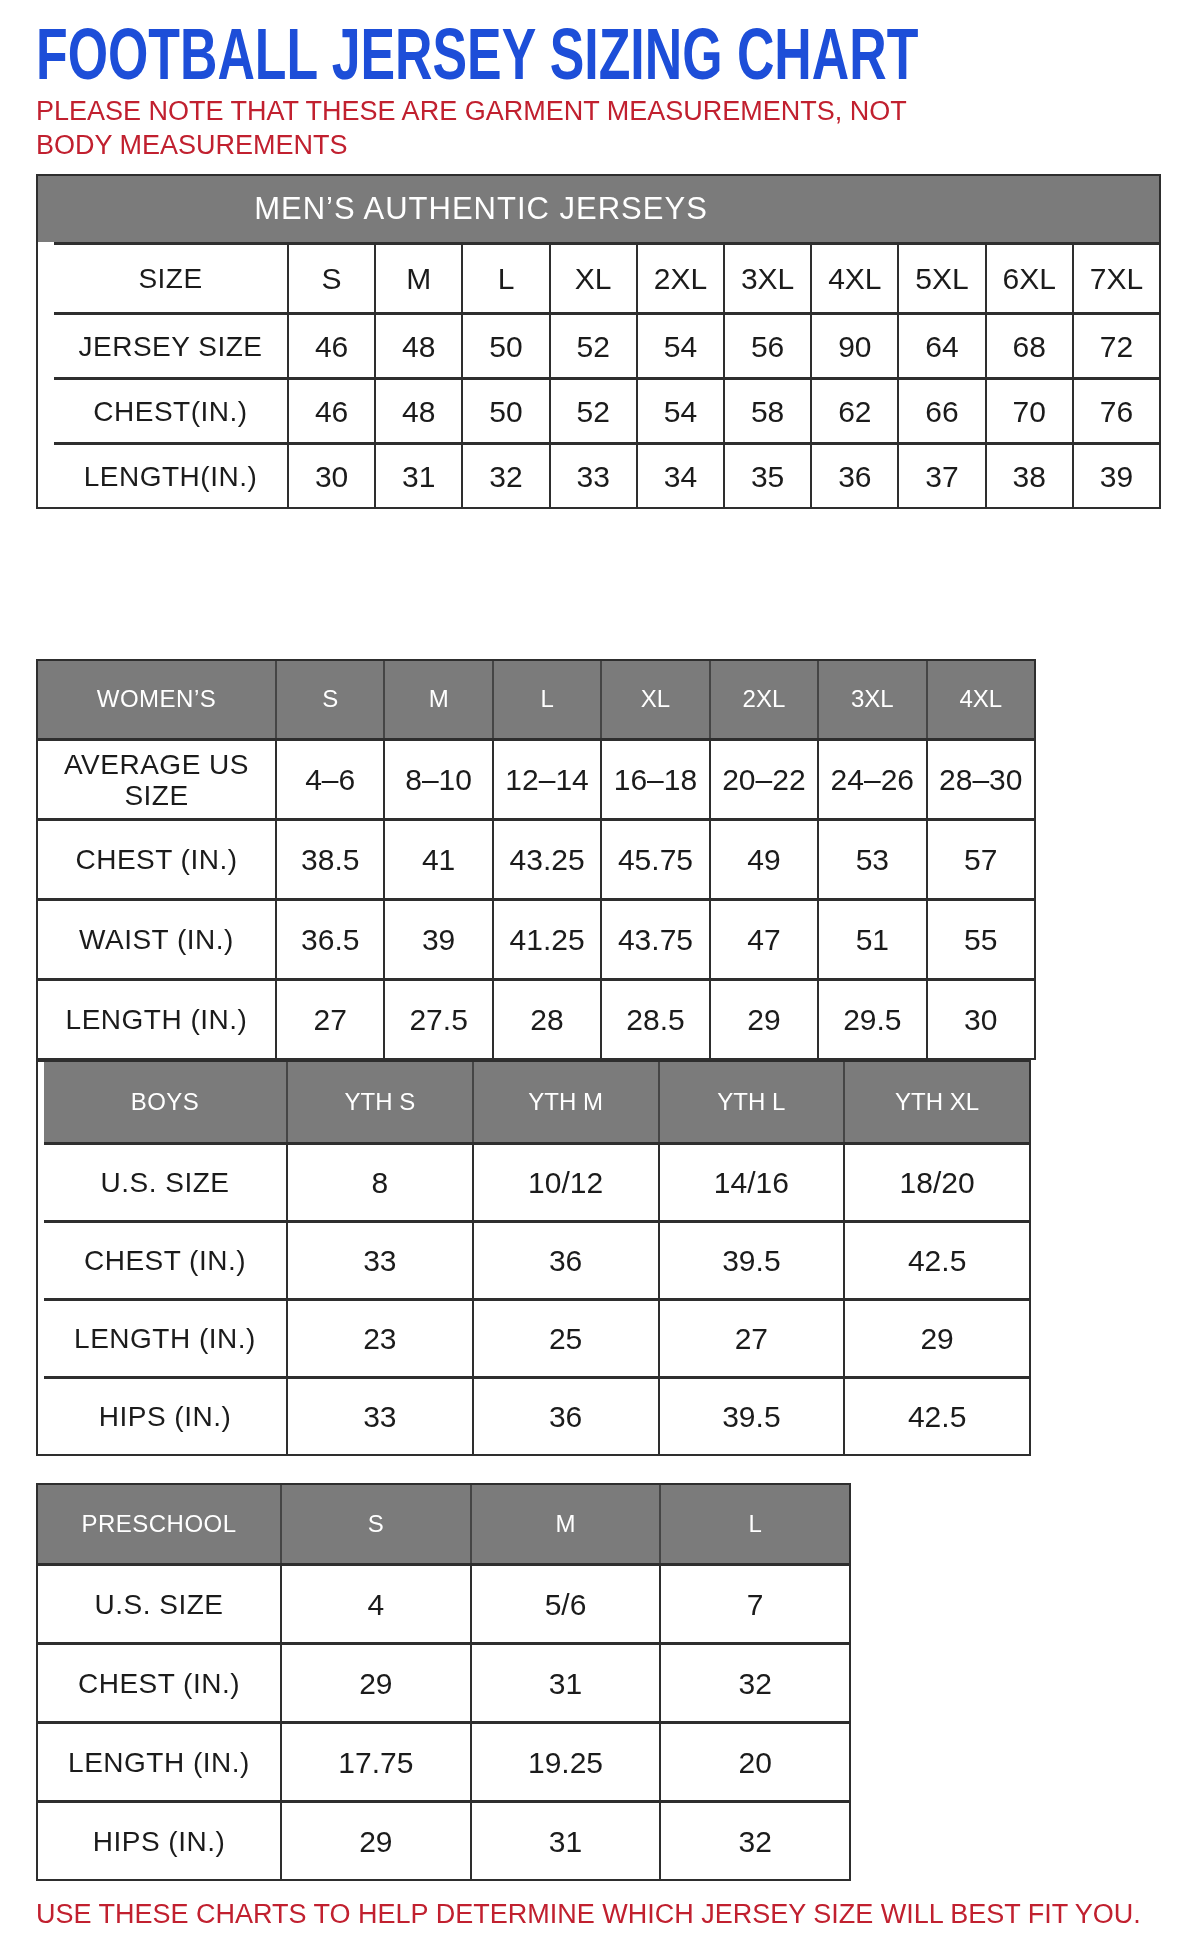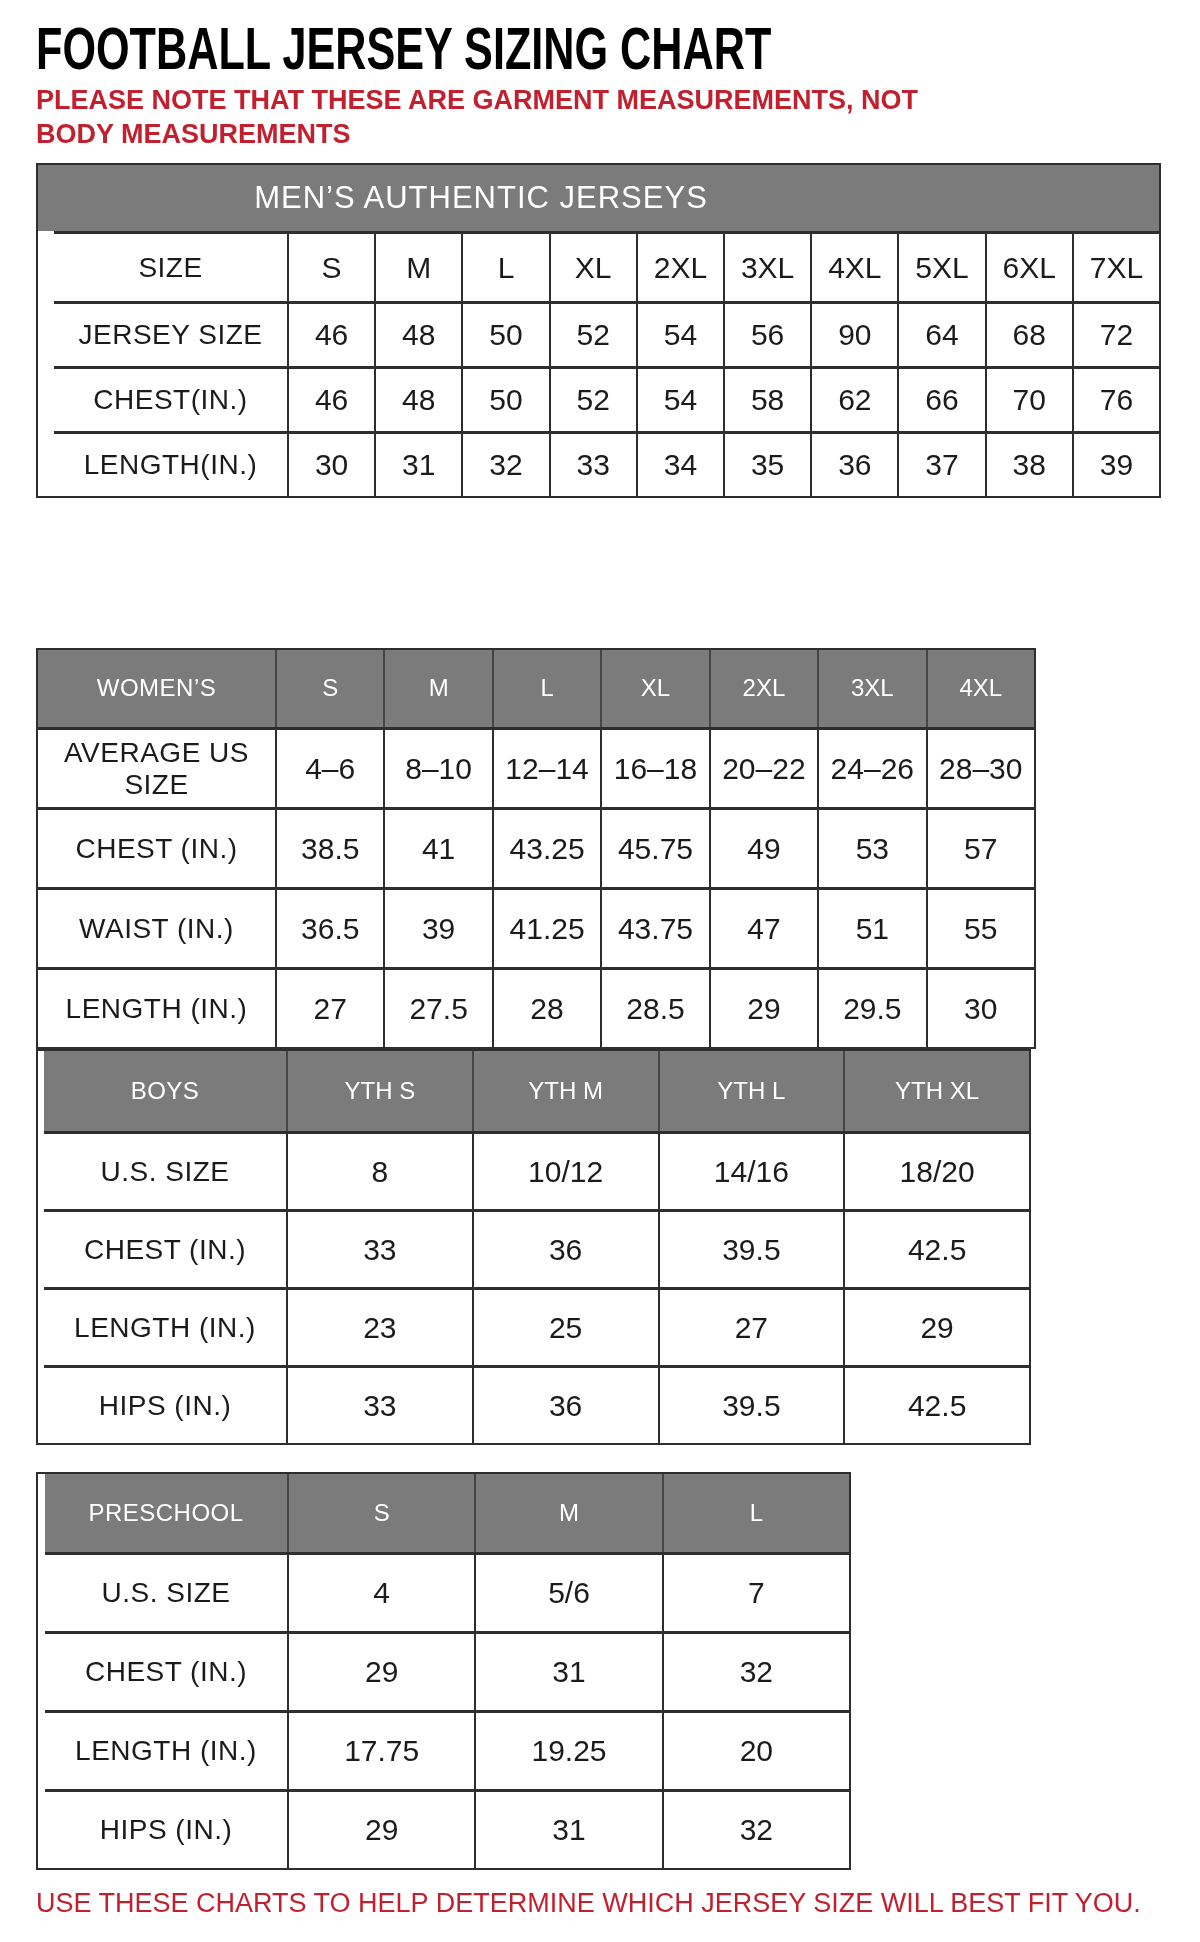--- a/index.html
+++ b/index.html
@@ -14,38 +14,38 @@
     width:1200px;
     min-height:1942px;
     background:#ffffff;
     font-family:"Liberation Sans", sans-serif;
     color:var(--ink);
   }
   .page{padding:20px 0 10px 36px;}
   h1.title{
     margin:0;
     line-height:0.95;
-    font-size:60px;
+    font-size:72px;
     font-weight:bold;
-    color:#000000;
+    color:#1d4ed8;
     white-space:nowrap;
   }
   h1.title .condensed{
     display:inline-block;
     transform:scaleX(0.72);
     transform-origin:0 50%;
     letter-spacing:0px;
   }
   .note{
     margin:6px 0 12px 0;
     width:900px;
     font-size:27px;
     line-height:1.26;
     color:var(--red);
-    font-weight:700;
+    font-weight:400;
   }
   .footer{
     margin:16px 0 0 0;
     font-size:27px;
     line-height:1.26;
     color:var(--red);
     white-space:nowrap;
   }
   .size-table{
     border:2px solid var(--border);
@@ -99,21 +99,21 @@
   .womens .row{height:80px;}
   .womens .header-row{height:77px;}
 
   
   .boys{width:995px;padding-left:6px;}
   .boys .label-cell{flex:0 0 242px;}
   .boys .row{height:78px;}
   .boys .header-row{height:80px;}
 
   
-  .preschool{width:815px;margin-top:27px;padding-left:7px;}
+  .preschool{width:815px;margin-top:27px;}
   .preschool .label-cell{flex:0 0 242px;}
   .preschool .row{height:79px;}
   .preschool .header-row{height:78px;}
 </style>
 </head>
 <body>
 
 <div class="page">
   <h1 class="title"><span class="condensed">FOOTBALL JERSEY SIZING CHART</span></h1>
   <p class="note">PLEASE NOTE THAT THESE ARE GARMENT MEASUREMENTS, NOT BODY MEASUREMENTS</p>

